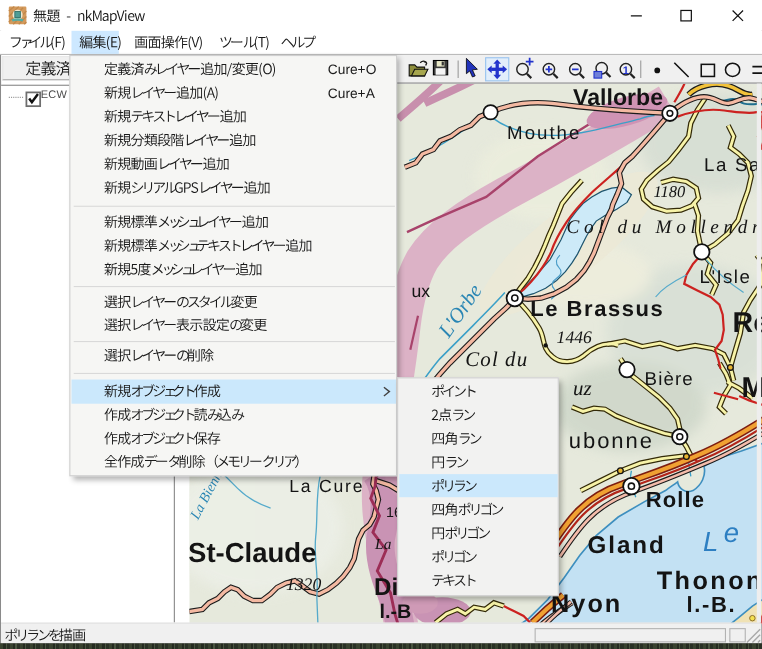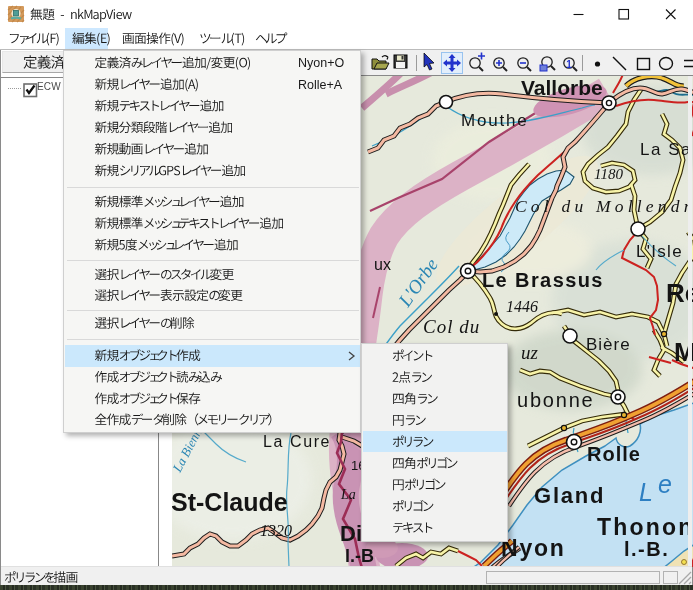--- a/index.html
+++ b/index.html
@@ -321,22 +321,22 @@
 <div id="mainmenu">
  <div class="hl" style="left:1px;top:294.3px;width:295px;height:21.5px"></div>
  <div class="sep" style="left:3px;top:136.3px;width:292px"></div>
  <div class="sep" style="left:3px;top:209.4px;width:292px"></div>
  <div class="sep" style="left:3px;top:259.2px;width:292px"></div>
  <div class="sep" style="left:3px;top:287.5px;width:292px"></div>
  <svg width="10" height="10" style="position:absolute;left:283px;top:300px">
       <path d="M2 1 L7 5 L2 9" fill="none" stroke="#444" stroke-width="1.3"></path>
     </svg>
 </div>
-<div class="sc" style="left:298px;top:56px">Nyon+O</div>
-<div class="sc" style="left:298px;top:77.6px">Rolle+A</div>
+<div class="sc" style="left:298px;top:56px">Cure+O</div>
+<div class="sc" style="left:298px;top:77.6px">Cure+A</div>
 <div id="submenu">
  <div class="hl" style="left:1px;top:86.5px;width:144px;height:21.5px"></div>
 </div>
 <svg id="jptext" width="693" height="590" viewBox="0 0 693 590" style="position:absolute;left:0;top:0;z-index:60;pointer-events:none">
     <defs>
       <path id="g0" d="M348 113C360 54 368 -23 369 -70L434 -60C433 -15 422 61 409 119ZM553 113C579 54 605 -23 615 -71L680 -56C670 -9 642 68 615 125ZM757 120C808 59 866 -27 891 -80L957 -56C930 -2 871 82 820 142ZM174 138C149 65 101 -11 48 -53L110 -80C165 -32 211 47 237 121ZM70 245V183H933V245H803V423H946V485H803V661H908V722H268C289 754 308 787 324 820L259 839C211 736 130 637 44 573C60 563 87 540 99 528C131 555 164 588 195 625V485H55V423H195V245ZM374 661V485H256V661ZM433 661H557V485H433ZM615 661H741V485H615ZM374 423V245H256V423ZM433 423H557V245H433ZM615 423H741V245H615Z"></path>
       <path id="g1" d="M169 617H373V536H169ZM169 745H373V665H169ZM108 796V485H436V796ZM592 475H841V395H592ZM592 347H841V265H592ZM592 604H841V524H592ZM614 195C576 148 510 103 447 73C460 63 483 41 492 31C555 65 628 122 672 178ZM754 169C809 132 877 75 909 34L958 66C925 105 858 161 800 196ZM120 297C115 173 98 36 37 -38C51 -47 71 -67 80 -81C119 -34 143 33 157 107C250 -32 404 -56 625 -56H939C943 -38 954 -12 964 2C909 1 667 1 625 1C496 1 389 8 306 45V190H480V242H306V355H497V408H46V355H248V80C216 105 189 137 169 180C173 218 176 258 178 297ZM531 654V215H904V654H714L745 736H946V788H491V736H681C674 709 665 679 657 654Z"></path>
       <path id="g2" d="M46 247H299V311H46Z"></path>
       <path id="g3" d="M94 0H176V396C232 453 273 483 330 483C405 483 437 437 437 333V0H519V343C519 481 467 554 354 554C280 554 224 513 172 461H169L161 540H94Z"></path>
       <path id="g4" d="M94 0H175V144L280 268L443 0H532L328 323L507 540H416L178 246H175V796H94Z"></path>

